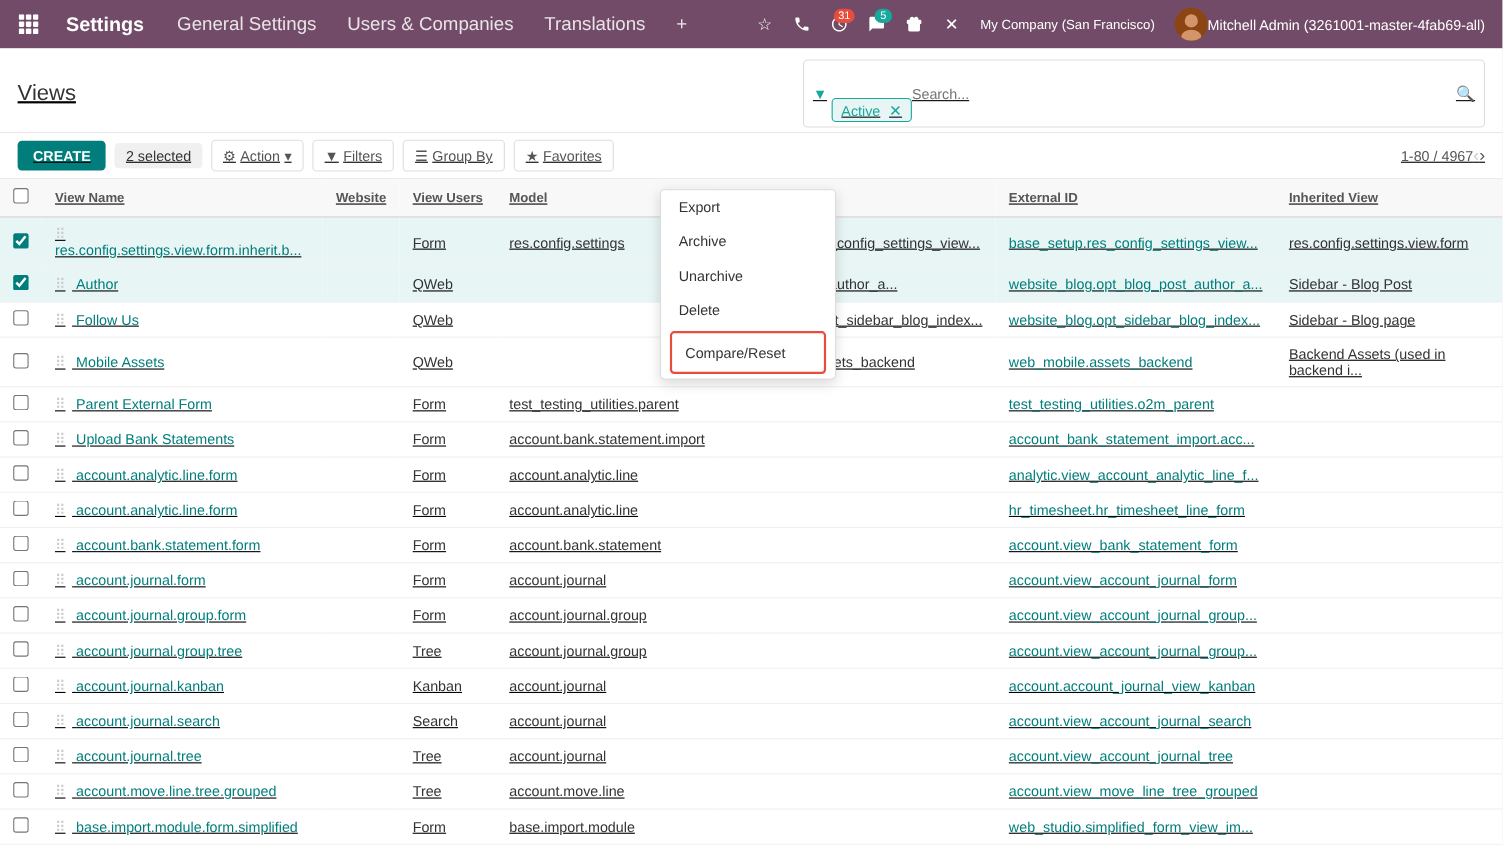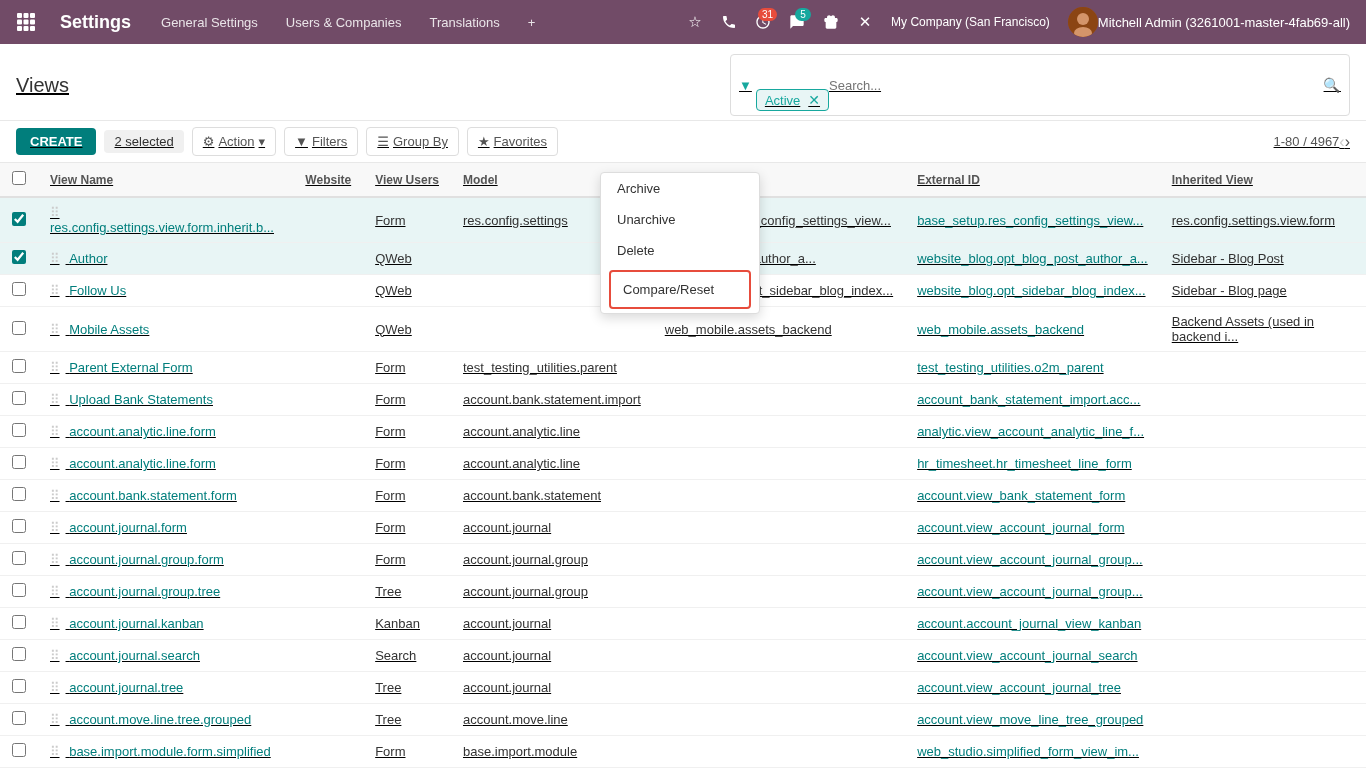--- a/index.html
+++ b/index.html
@@ -12,21 +12,21 @@
       height: 44px;
       display: flex;
       align-items: center;
       padding: 0 8px;
       gap: 0;
     }
     .topnav-apps { width: 36px; height: 44px; display: flex; align-items: center; justify-content: center; cursor: pointer; }
     .topnav-apps svg { fill: white; }
     .topnav-brand { color: white; font-size: 18px; font-weight: 600; padding: 0 16px; }
     .topnav-menu { display: flex; align-items: center; flex: 1; }
-    .topnav-menu-item { color: rgba(255,255,255,0.85); padding: 0 14px; height: 44px; display: flex; align-items: center; cursor: pointer; font-size: 13px; white-space: nowrap; }
+    .topnav-menu-item { color: rgba(255,255,255,0.85); padding: 0 14px; height: 44px; display: flex; align-items: center; cursor: pointer; font-size: 17px; white-space: nowrap; }
     .topnav-icons { display: flex; align-items: center; gap: 2px; margin-left: auto; }
     .topnav-icon { color: white; width: 32px; height: 32px; display: flex; align-items: center; justify-content: center; cursor: pointer; border-radius: 4px; position: relative; font-size: 15px; }
     .badge { background: #e74c3c; color: white; border-radius: 10px; font-size: 10px; padding: 1px 4px; position: absolute; top: 2px; right: 2px; min-width: 16px; text-align: center; }
     .badge-teal { background: #17a89e; }
     .topnav-company { color: white; font-size: 12px; padding: 0 10px; white-space: nowrap; }
     .topnav-user { display: flex; align-items: center; gap: 0; color: white; font-size: 12px; padding: 0 8px; cursor: pointer; }
     .user-avatar { width: 30px; height: 30px; border-radius: 50%; background: #a0522d; overflow: hidden; display: flex; align-items: center; justify-content: center; }
 
     
     .content { background: white; height: calc(768px - 44px); display: flex; flex-direction: column; position: relative; text-decoration: underline; }
@@ -255,20 +255,21 @@
     </div>
     <div class="toolbar-spacer"></div>
     <div class="pagination">
       <span>1-80 / 4967</span>
       <span class="pag-arrow disabled">‹</span>
       <span class="pag-arrow">›</span>
     </div>
   </div>
 
   <div class="dropdown-menu">
+    <div class="dropdown-item">Export</div>
     <div class="dropdown-item">Archive</div>
     <div class="dropdown-item">Unarchive</div>
     <div class="dropdown-item">Delete</div>
     <div class="dropdown-item compare-reset">Compare/Reset</div>
   </div>
 
   <div class="table-container">
     <table>
       <thead>
         <tr>

